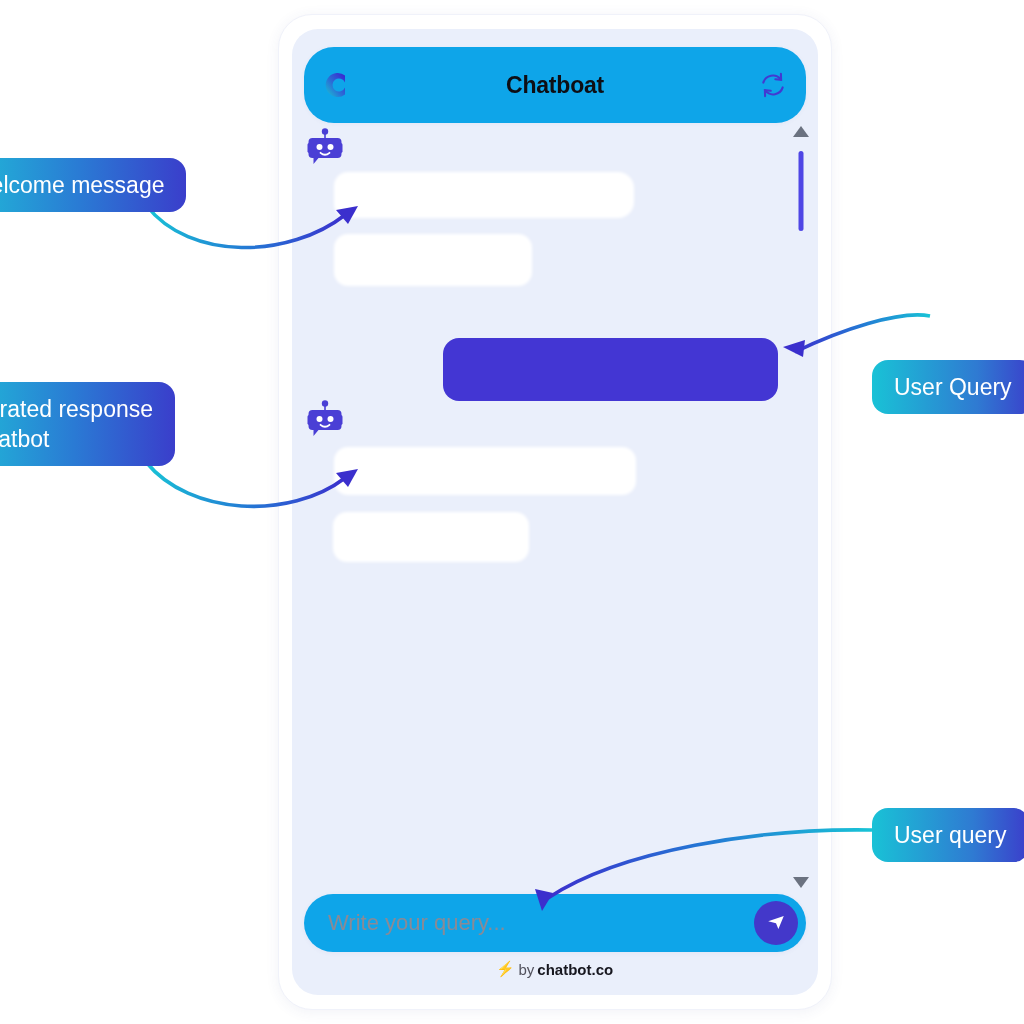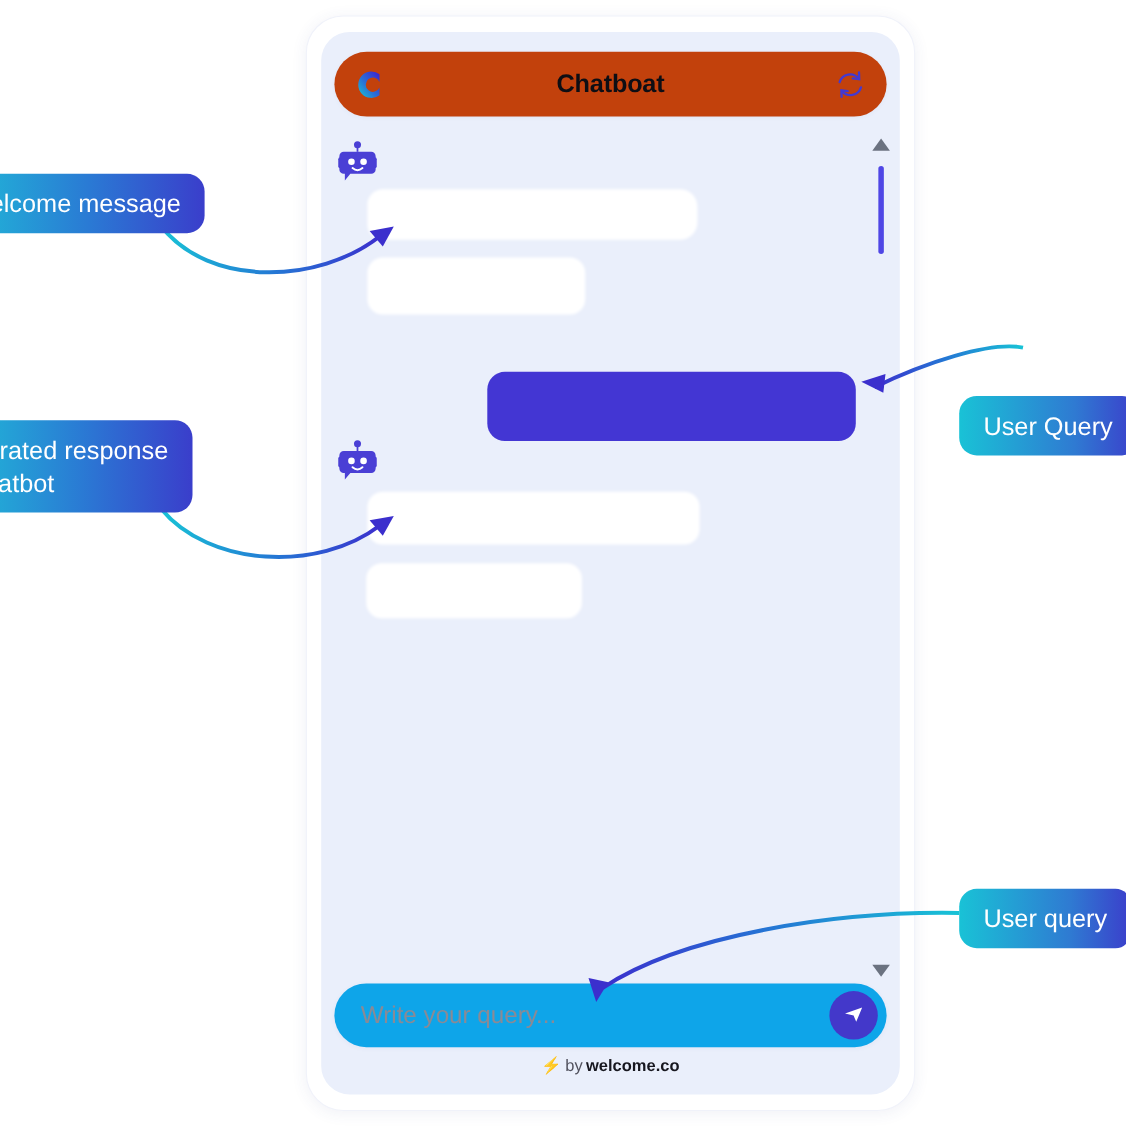--- a/index.html
+++ b/index.html
@@ -42,22 +42,22 @@
     border-radius: 26px;
     overflow: hidden;
   }
 
   
   .chat-header {
     position: absolute;
     left: 304px;
     top: 47px;
     width: 502px;
-    height: 59px;
-    background: #c2410c;
+    height: 76px;
+    background: #0ea5e9;
     border-radius: 30px;
     display: flex;
     align-items: center;
     box-shadow: 0 1px 4px rgba(80, 90, 160, 0.05);
   }
   .header-logo {
     position: absolute;
     left: 14px;
     top: 50%;
     transform: translateY(-50%);
@@ -323,21 +323,21 @@
         <svg width="22" height="22" viewBox="0 0 24 24">
           <path d="M3.5 11.2 L20.5 5.4 L14.6 19.6 L12.0 13.4 Z" fill="#ffffff"></path>
         </svg>
       </span>
     </button>
   </div>
 
   <div class="footer-note">
     <span class="footer-bolt">⚡</span>
     <span>by</span>
-    <span class="footer-brand">welcome.co</span>
+    <span class="footer-brand">chatbot.co</span>
   </div>
 
   <svg class="arrow-layer">
     <defs>
       <linearGradient id="arrA" x1="0" y1="0" x2="1" y2="0">
         <stop offset="0%" stop-color="#18c3d6"></stop>
         <stop offset="55%" stop-color="#2573d4"></stop>
         <stop offset="100%" stop-color="#3b2fcd"></stop>
       </linearGradient>
       <linearGradient id="arrB" x1="1" y1="0" x2="0" y2="0">

